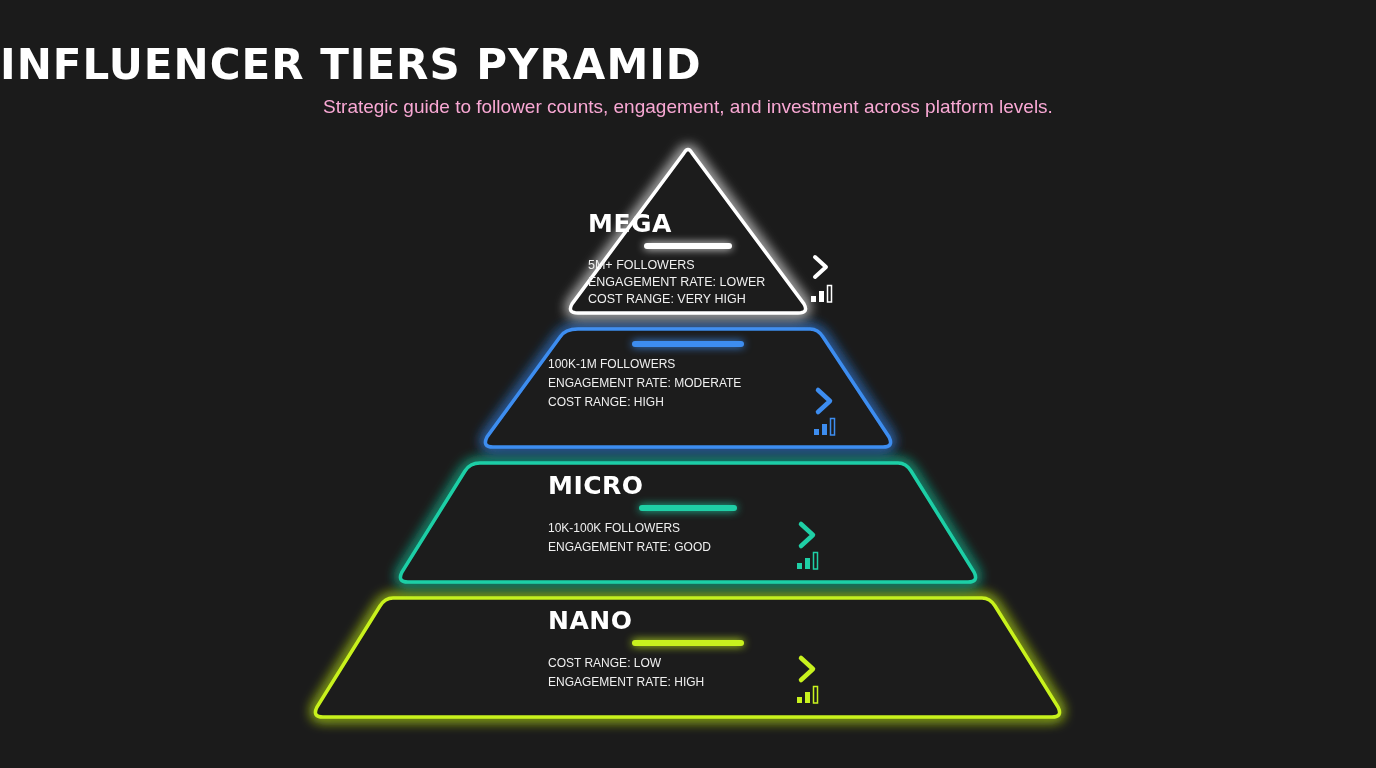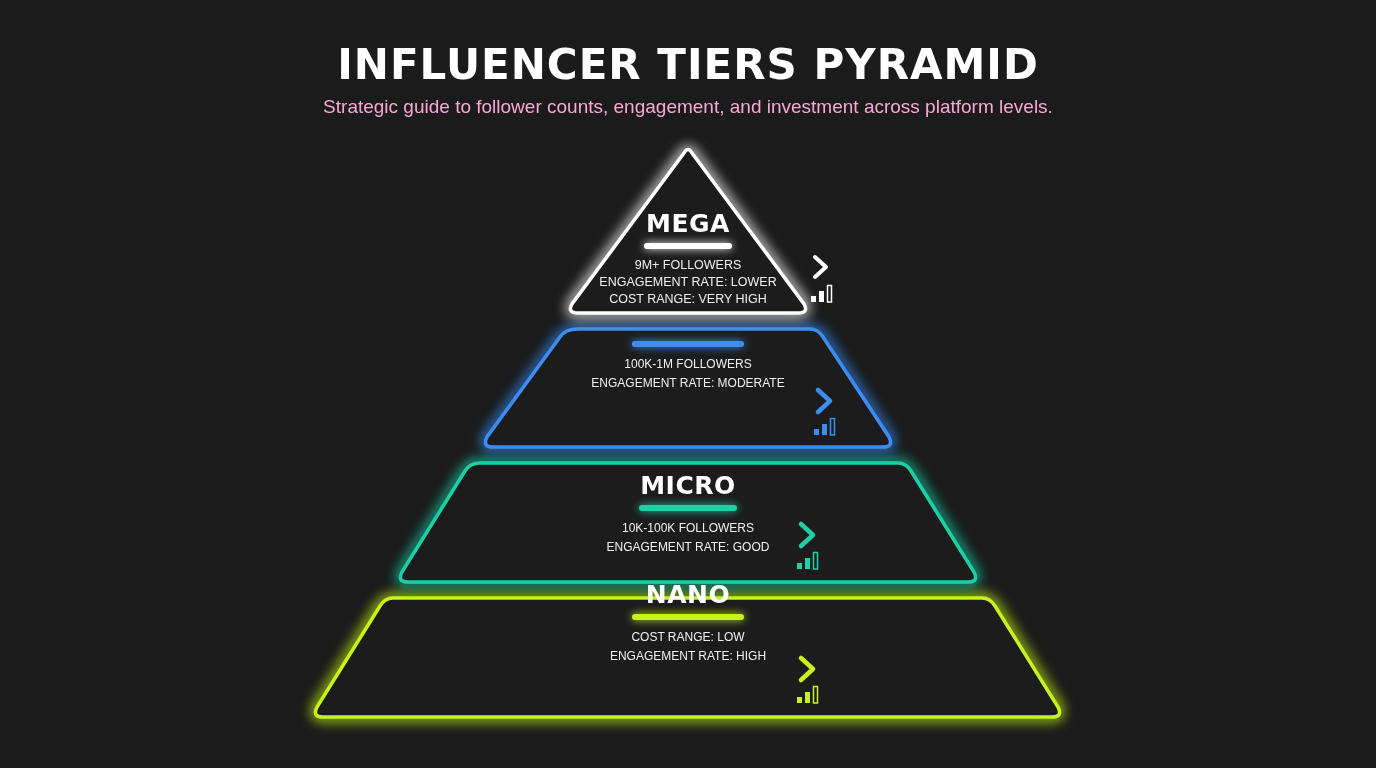--- a/index.html
+++ b/index.html
@@ -5,31 +5,31 @@
   html, body { margin: 0; padding: 0; }
   body {
     width: 1376px; height: 768px; overflow: hidden;
     background: #1b1b1b;
     font-family: "DejaVu Sans", "Liberation Sans", sans-serif;
     color: #ffffff;
     position: relative;
   }
   .title {
     position: absolute; left: 0; width: 1376px; top: 40px;
-    text-align: center; font-weight: bold; font-size: 42px; letter-spacing: 1px;
+    font-weight: bold; font-size: 42px; letter-spacing: 1px;
     color: #ffffff;
   }
   .subtitle {
     position: absolute; left: 0; width: 1376px; top: 96px;
     text-align: center; font-size: 19px; color: #f9a8d4;
     font-family: "Liberation Sans", sans-serif;
   }
   svg.pyr { position: absolute; left: 0; top: 0; }
   .tier-text {
-    position: absolute; text-align: center; color: #f0f0f0;
+    position: absolute; color: #f0f0f0;
   }
   .tier-name {
     font-weight: bold; font-size: 25px; letter-spacing: 0.5px; color: #ffffff;
     line-height: 30px;
   }
   .tier-bar {
     height: 6px; border-radius: 3px; margin: 4px auto 8px auto;
   }
   .tier-line {
     font-size: 12px; line-height: 19px; white-space: nowrap;
@@ -62,39 +62,40 @@
   <path d="M480,463 L898,463 Q906,463 911,471 L974,572 Q979,582 968,582 L408,582 Q397,582 402,572 L465,471 Q470,463 480,463 Z" fill="#1a1a1a" stroke="#1fcfa6" stroke-width="3.5" filter="url(#glow)"></path>
 
   <path d="M578,329 L810,329 Q818,329 823,337 L889,437 Q894,447 883,447 L493,447 Q482,447 487,437 L560,337 Q565,329 578,329 Z" fill="#1a1a1a" stroke="#3d8df0" stroke-width="3.5" filter="url(#glow)"></path>
 
   <path d="M684,153 Q688,146 692,153 L804,304 Q809,313 798,313 L578,313 Q567,313 572,304 Z" fill="#1a1a1a" stroke="#ffffff" stroke-width="3.5" filter="url(#glow)"></path>
 </svg>
 
 <div class="tier-text mega" style="left:588px; width:200px; top:209px;">
   <div class="tier-name">MEGA</div>
   <div class="tier-bar" style="width:88px; background:#ffffff; box-shadow:0 0 8px #ffffff;"></div>
-  <div class="tier-line">9M+ FOLLOWERS</div>
+  <div class="tier-line">5M+ FOLLOWERS</div>
   <div class="tier-line">ENGAGEMENT RATE: LOWER</div>
   <div class="tier-line">COST RANGE: VERY HIGH</div>
 </div>
 <div class="side-icons" style="left:808px; top:253px;">
   <svg width="26" height="28" viewBox="0 0 26 28">
     <path d="M7,4 L18,14 L7,24" fill="none" stroke="#ffffff" stroke-width="4" stroke-linecap="round" stroke-linejoin="round"></path>
   </svg>
   <svg width="26" height="20" viewBox="0 0 26 20" style="margin-top:3px;">
     <rect x="3" y="12" width="5" height="6" fill="#ffffff"></rect>
     <rect x="11" y="7" width="5" height="11" fill="#ffffff"></rect>
     <rect x="19.5" y="1.5" width="4" height="16.5" fill="none" stroke="#ffffff" stroke-width="1.5"></rect>
   </svg>
 </div>
 
 <div class="tier-text" style="left:548px; width:280px; top:337px;">
   <div class="tier-bar" style="width:112px; background:#3d8df0; box-shadow:0 0 8px #3d8df0;"></div>
   <div class="tier-line">100K-1M FOLLOWERS</div>
   <div class="tier-line">ENGAGEMENT RATE: MODERATE</div>
+  <div class="tier-line">COST RANGE: HIGH</div>
 </div>
 <div class="side-icons" style="left:811px; top:386px;">
   <svg width="26" height="30" viewBox="0 0 26 30">
     <path d="M7,4 L19,15 L7,26" fill="none" stroke="#3d8df0" stroke-width="4.5" stroke-linecap="round" stroke-linejoin="round"></path>
   </svg>
   <svg width="26" height="20" viewBox="0 0 26 20" style="margin-top:1px;">
     <rect x="3" y="12" width="5" height="6" fill="#3d8df0"></rect>
     <rect x="11" y="7" width="5" height="11" fill="#3d8df0"></rect>
     <rect x="19.5" y="1.5" width="4" height="16.5" fill="none" stroke="#3d8df0" stroke-width="1.5"></rect>
   </svg>
@@ -110,21 +111,21 @@
   <svg width="26" height="30" viewBox="0 0 26 30">
     <path d="M7,4 L19,15 L7,26" fill="none" stroke="#1fcfa6" stroke-width="4.5" stroke-linecap="round" stroke-linejoin="round"></path>
   </svg>
   <svg width="26" height="20" viewBox="0 0 26 20" style="margin-top:1px;">
     <rect x="3" y="12" width="5" height="6" fill="#1fcfa6"></rect>
     <rect x="11" y="7" width="5" height="11" fill="#1fcfa6"></rect>
     <rect x="19.5" y="1.5" width="4" height="16.5" fill="none" stroke="#1fcfa6" stroke-width="1.5"></rect>
   </svg>
 </div>
 
-<div class="tier-text" style="left:548px; width:280px; top:580px;">
+<div class="tier-text" style="left:548px; width:280px; top:606px;">
   <div class="tier-name">NANO</div>
   <div class="tier-bar" style="width:112px; background:#c8f21e; box-shadow:0 0 8px #c8f21e;"></div>
   <div class="tier-line">COST RANGE: LOW</div>
   <div class="tier-line">ENGAGEMENT RATE: HIGH</div>
 </div>
 <div class="side-icons" style="left:794px; top:654px;">
   <svg width="26" height="30" viewBox="0 0 26 30">
     <path d="M7,4 L19,15 L7,26" fill="none" stroke="#c8f21e" stroke-width="4.5" stroke-linecap="round" stroke-linejoin="round"></path>
   </svg>
   <svg width="26" height="20" viewBox="0 0 26 20" style="margin-top:1px;">

